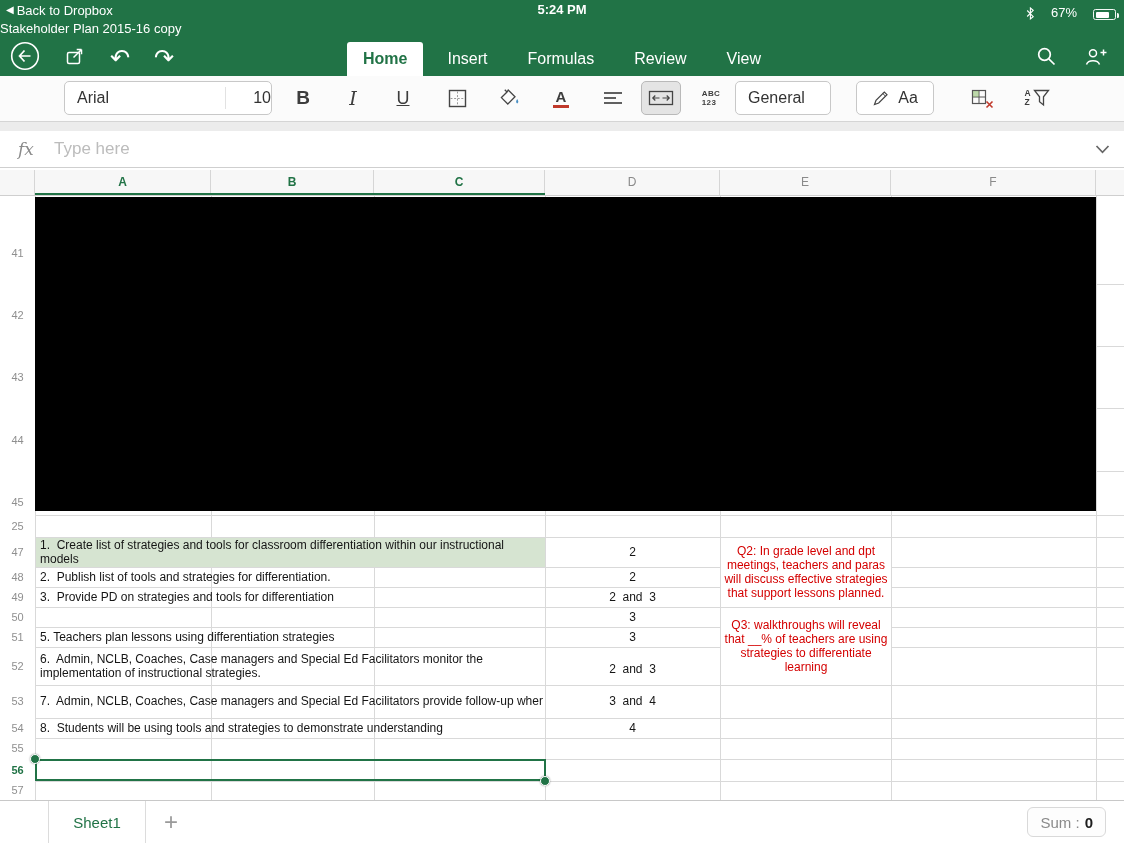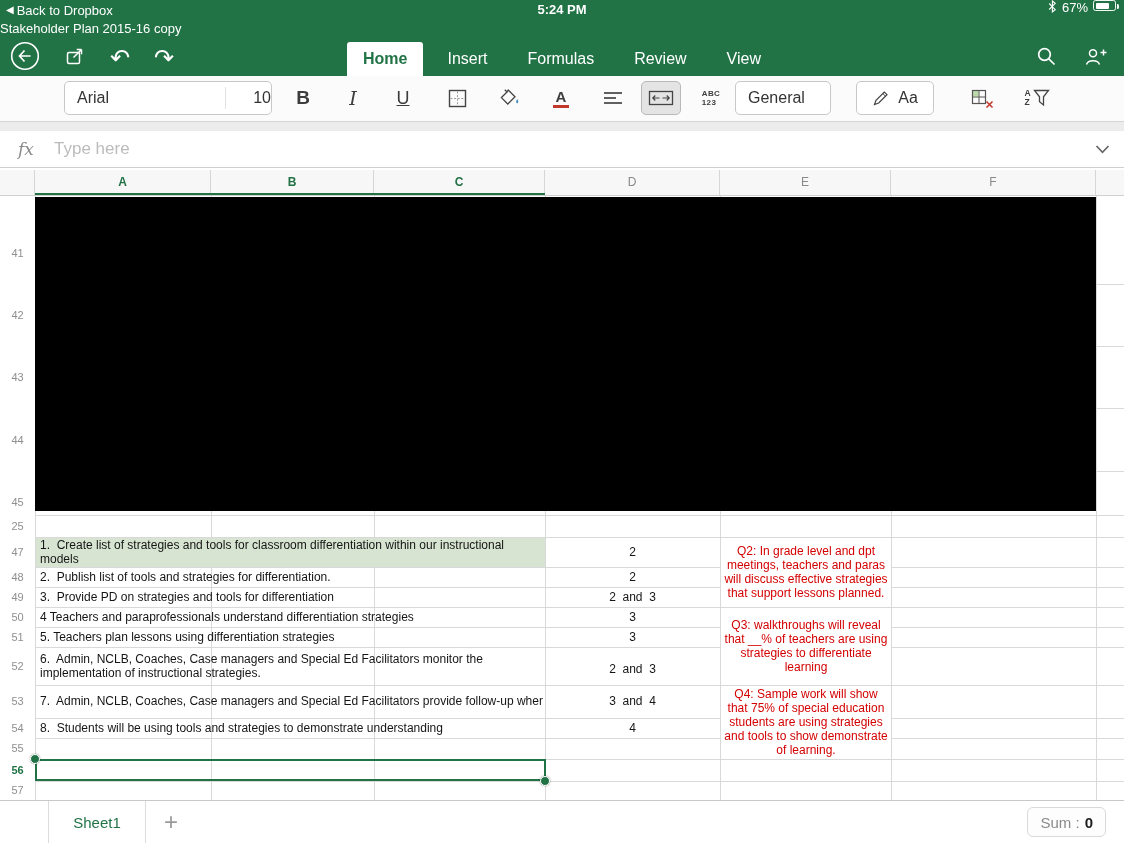--- a/index.html
+++ b/index.html
@@ -5,21 +5,21 @@
   *{margin:0;padding:0;box-sizing:border-box}
   body{background:#222;font-family:"Liberation Sans",sans-serif}
   .app{position:relative;width:1124px;height:843px;background:#fff;overflow:hidden;margin:0 auto}
 
   
   .hdr{position:absolute;top:0;left:0;width:100%;height:76px;background:#217346;color:#fff}
   .status{position:absolute;top:0;left:0;right:0;height:20px;font-size:13px}
   .back{position:absolute;left:6px;top:0;height:20px;display:flex;align-items:center;gap:3px;cursor:pointer}
   .back .tri{font-size:10px;line-height:20px}
   .stime{position:absolute;left:0;right:0;top:0;height:20px;text-align:center;font-weight:700;line-height:20px}
-  .sright{position:absolute;right:8px;top:0;height:20px;display:flex;align-items:flex-start;gap:5px}
+  .sright{position:absolute;right:8px;top:0;height:20px;display:flex;align-items:flex-end;gap:16px}
   .batt{position:relative;width:23px;height:11px;border:1px solid rgba(255,255,255,.95);border-radius:2.5px}
   .batt .bfill{position:absolute;left:1.5px;top:1.5px;bottom:1.5px;width:13px;background:#fff;border-radius:1px}
   .batt .bnub{position:absolute;right:-4px;top:3px;width:2.5px;height:4.5px;background:rgba(255,255,255,.95);border-radius:0 1.5px 1.5px 0}
   .doctitle{position:absolute;top:21px;left:0;right:0;font-size:13px}
   .ribbon{position:absolute;top:40px;left:0;right:0;height:36px}
   .licons{position:absolute;left:10px;top:0;height:36px;display:flex;align-items:center;gap:24px}
   .ricons{position:absolute;right:16px;top:0;height:36px;display:flex;align-items:center;gap:26px}
   .arrowglyph{font-size:24px;line-height:30px;color:#fff}
   .tabs{position:absolute;left:0;right:0;top:2px;height:34px;display:flex;justify-content:center;gap:8px}
   .tab{height:34px;line-height:34px;padding:0 16px;font-size:16px;color:#fff;cursor:pointer}
@@ -293,28 +293,26 @@
     <span class="rownum" style="top:432px">51</span>
     <span class="rownum" style="top:461px">52</span>
     <span class="rownum" style="top:496px">53</span>
     <span class="rownum" style="top:523px">54</span>
     <span class="rownum" style="top:543px">55</span>
     <span class="rownum sel" style="top:565px">56</span>
     <span class="rownum" style="top:585px">57</span>
 
     <div class="note" style="top:342px;height:68px">Q2:  In grade level and dpt meetings, teachers and paras will discuss effective strategies that support lessons planned.</div>
     <div class="note" style="top:412px;height:76px">Q3:  walkthroughs will reveal that __% of teachers are using strategies to differentiate learning</div>
-    <div class="note" style="top:490px;height:72px">Q4:  Sample work will show that 75% of special education students are using strategies and tools to show demonstrate of learning.</div>
 
     <div class="greencell"></div>
 
     <div class="celltext wrap" style="top:342px;height:29px">1.  Create list of strategies and tools for classroom differentiation within our instructional models</div>
     <div class="celltext one" style="top:371px;height:20px;line-height:20px">2.  Publish list of tools and strategies for differentiation.</div>
     <div class="celltext one" style="top:391px;height:20px;line-height:20px">3.  Provide PD on strategies and tools for differentiation</div>
-    <div class="celltext one" style="top:411px;height:20px;line-height:20px">4 Teachers and paraprofessionals understand differentiation strategies</div>
     <div class="celltext one" style="top:431px;height:20px;line-height:20px">5. Teachers plan lessons using differentiation strategies</div>
     <div class="celltext wrap" style="top:451px;height:38px;padding-top:5px">6.  Admin, NCLB, Coaches, Case managers and Special Ed Facilitators monitor the implementation of instructional strategies.</div>
     <div class="celltext one" style="top:489px;height:33px;line-height:33px">7.  Admin, NCLB, Coaches, Case managers and Special Ed Facilitators provide follow-up when</div>
     <div class="celltext one" style="top:522px;height:20px;line-height:20px">8.  Students will be using tools and strategies to demonstrate understanding</div>
 
     <div class="timing" style="top:342px;height:29px;line-height:29px">2</div>
     <div class="timing" style="top:371px;height:20px;line-height:20px">2</div>
     <div class="timing" style="top:391px;height:20px;line-height:20px">2  and  3</div>
     <div class="timing" style="top:411px;height:20px;line-height:20px">3</div>
     <div class="timing" style="top:431px;height:20px;line-height:20px">3</div>

